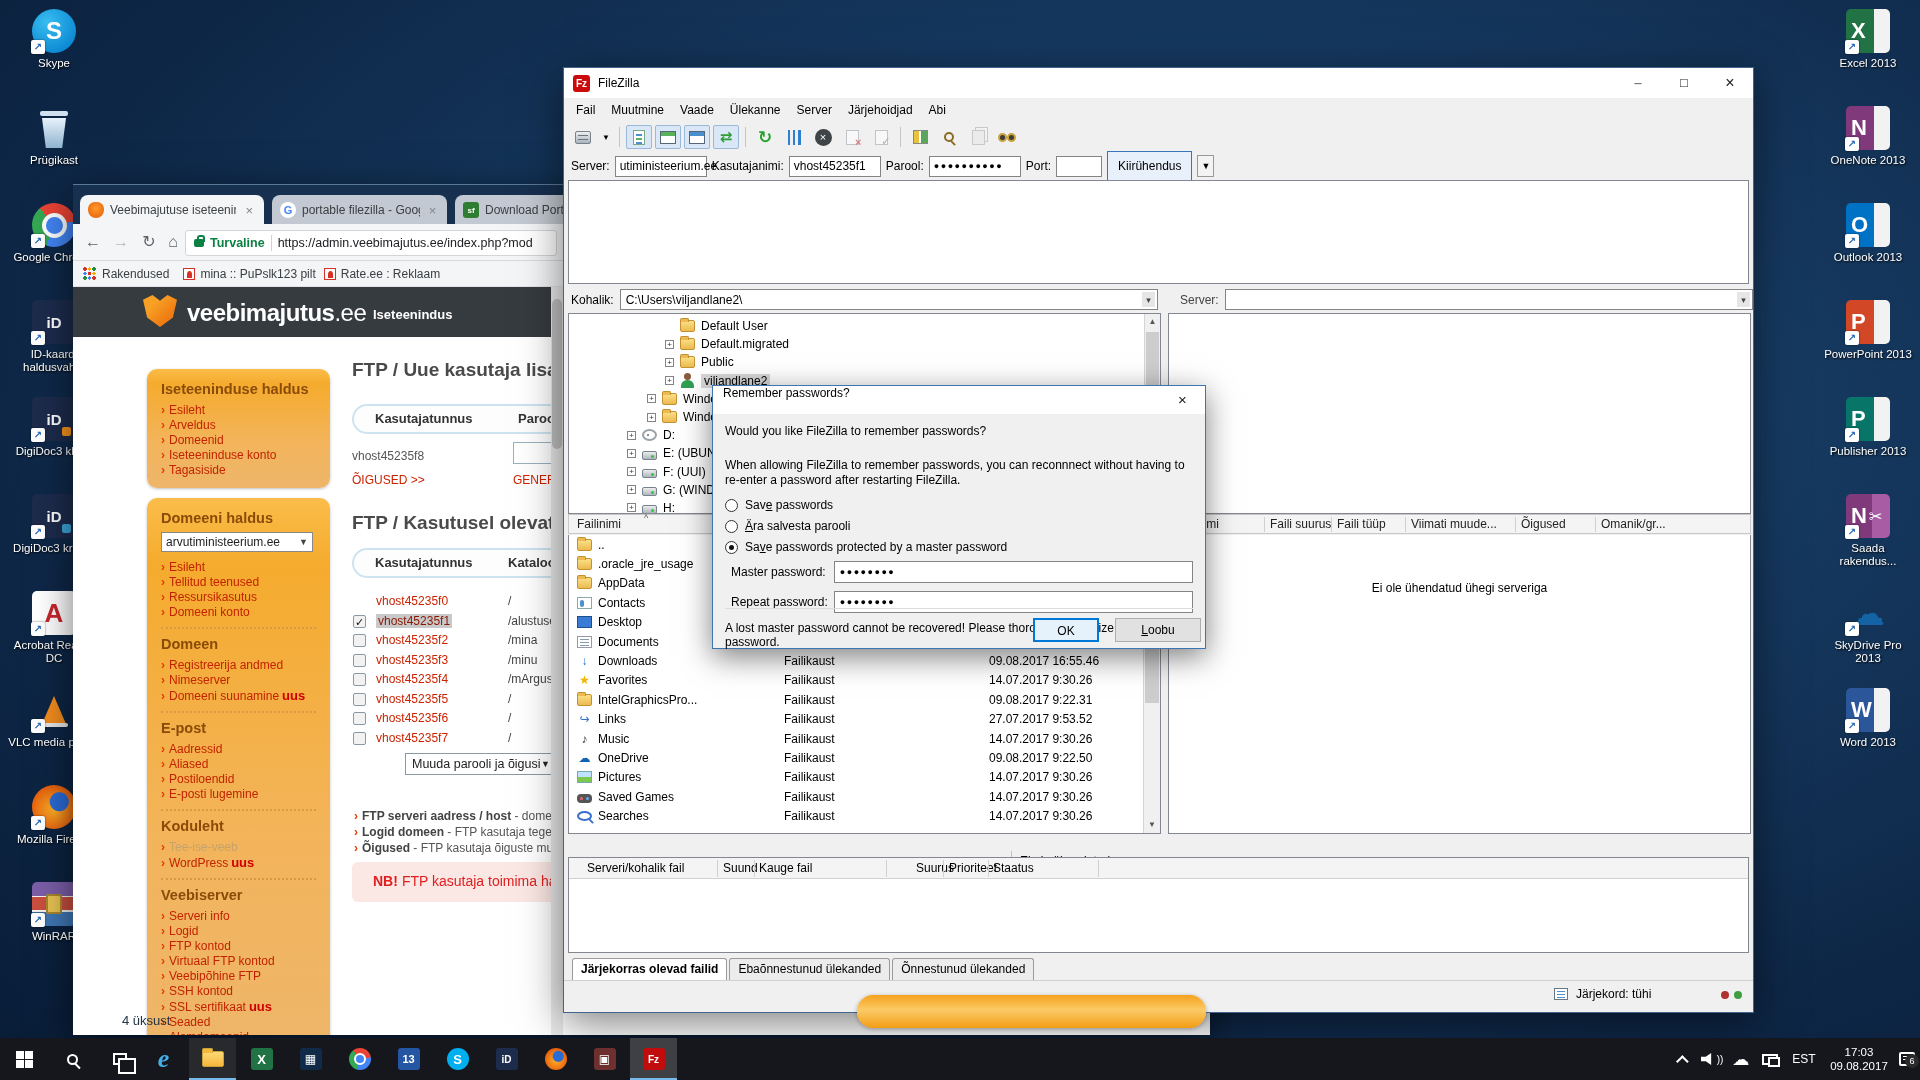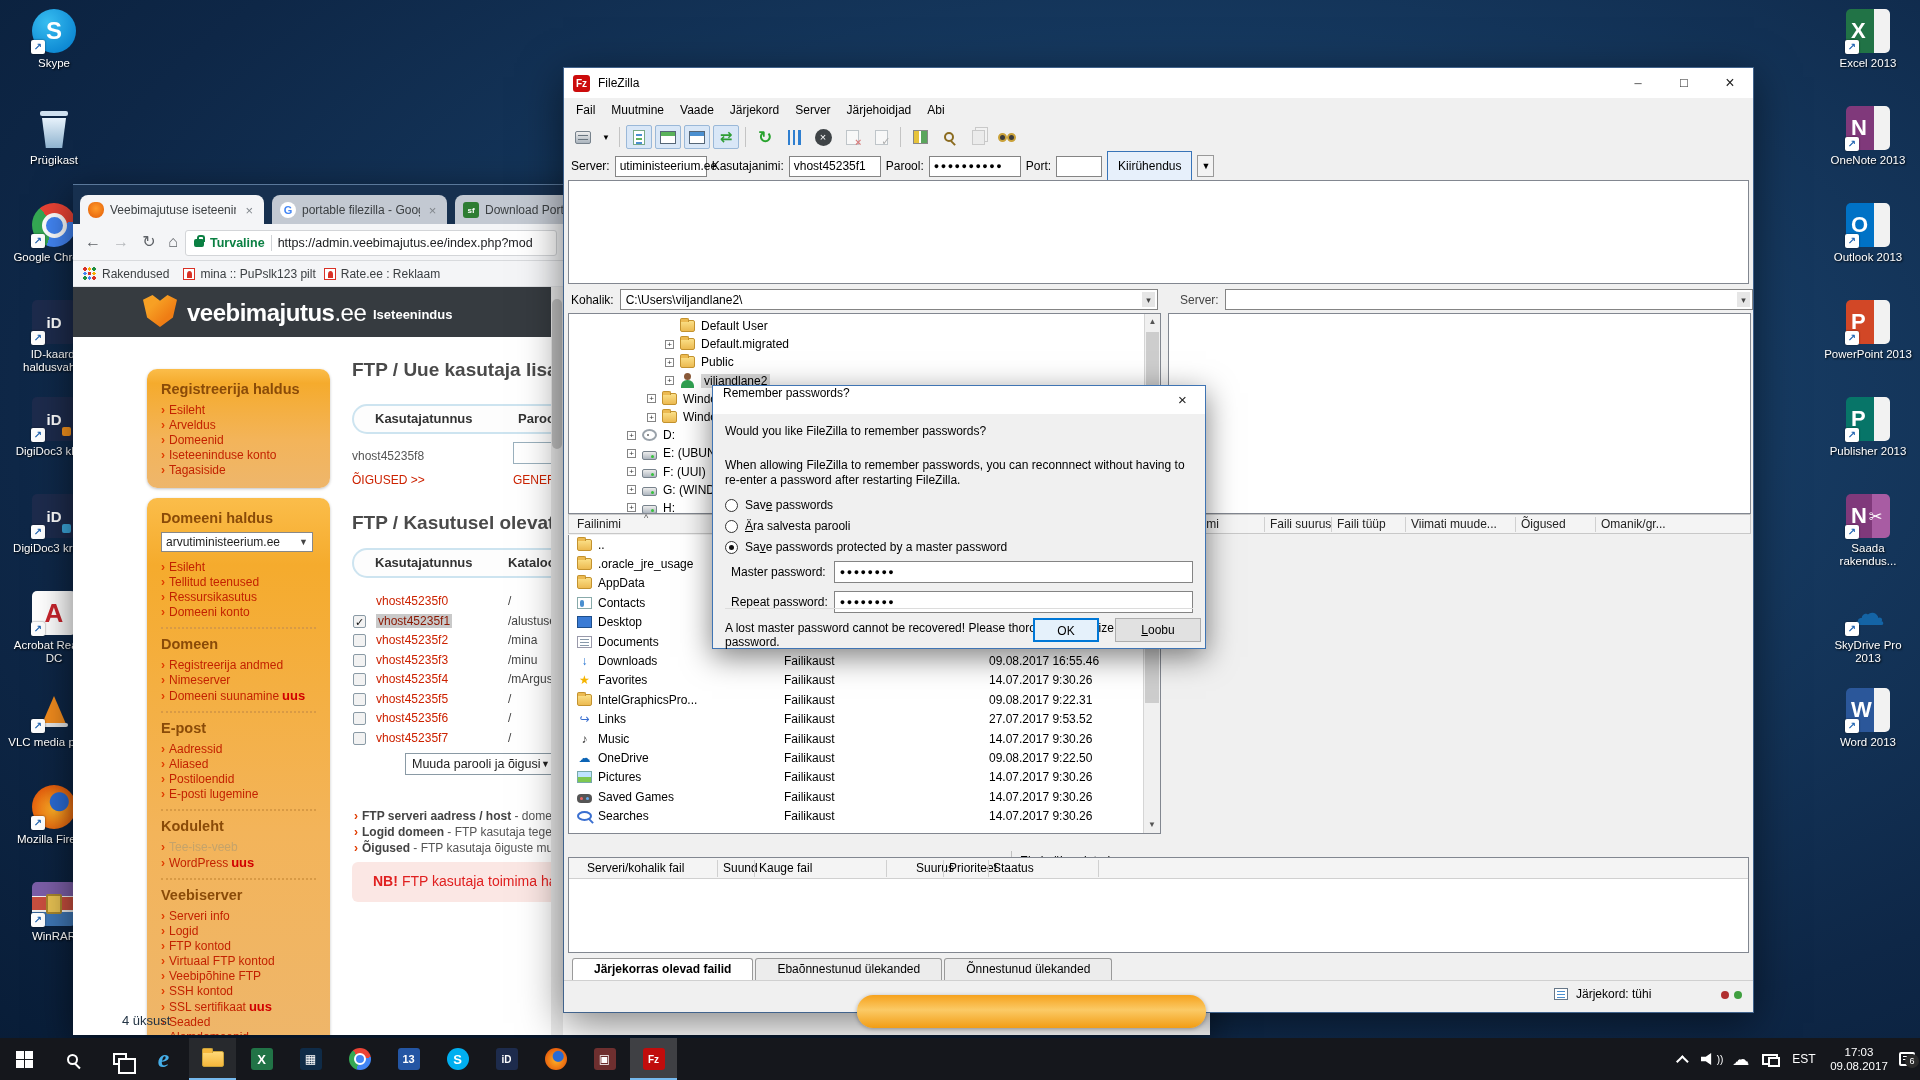--- a/index.html
+++ b/index.html
@@ -223,21 +223,21 @@
   .vscroll .th { position:absolute; left:1px; right:1px; top:18px; height:60px; background:#cdcdcd; }
   .fz-status { position:absolute; left:4px; right:4px; top:767px; height:21px; background:#f0f0f0; display:flex; align-items:center;margin-top:16px; }
   .fz-remote-tree { position:absolute; left:604px; top:245px; width:583px; height:201px; background:#fff; border:1px solid #828790; }
   .fz-remote-list { position:absolute; left:604px; top:467px; width:583px; height:299px; background:#fff; border:1px solid #828790; border-top:none; }
   .remote-empty { position:absolute; left:0; right:0; top:46px; text-align:center; font-size:12px; color:#000; }
   .fz-queue { position:absolute; left:4px; right:4px; top:789px; height:96px; background:#fff; border:1px solid #828790; }
   .qhead { position:absolute; left:0; right:0; top:0; height:21px; background:#f4f4f4; border-bottom:1px solid #d0d0d0; }
   .qcol { position:absolute; top:3px; font-size:12px; }
   .qdiv { position:absolute; top:2px; width:1px; height:17px; background:#d0d0d0; }
   .fz-qtabs { position:absolute; left:8px; top:890px; height:24px; display:flex; gap:2px; }
-  .qtab { padding:3px 21px; border:1px solid #9a9a9a; border-bottom:none; background:#ececec; border-radius:3px 3px 0 0; font-size:12px; }
+  .qtab { padding:3px 8px; border:1px solid #9a9a9a; border-bottom:none; background:#ececec; border-radius:3px 3px 0 0; font-size:12px; }
   .qtab.active { background:#fff; font-weight:bold; }
   .fz-sbar { position:absolute; left:0; right:0; bottom:4px; height:28px; background:#f0f0f0; border-top:1px solid #d0d0d0; }
   .q-ico { position:absolute; left:990px; top:7px; width:14px; height:12px; border:1px solid #678; background:#fff; }
   .q-ico::after { content:""; position:absolute; left:2px; top:2px; right:2px; height:1px; background:#4a8fd0; box-shadow:0 3px 0 #4a8fd0, 0 6px 0 #4a8fd0; }
   .q-txt { position:absolute; left:1012px; top:6px; font-size:12px; }
   .led { position:absolute; top:10px; width:8px; height:8px; border-radius:50%; }
   .led.r { left:1157px; background:#b03030; }
   .led.g { left:1170px; background:#3f9f3f; }
 
   
@@ -545,21 +545,21 @@
     <div id="page-notes" class="abs" style="left:281px; top:522px;">
         <div class="note" style="left:0;top:0px;position:absolute"><span class="arr">›</span><b>FTP serveri aadress / host</b><span> - domeeni</span></div>
         <div class="note" style="left:0;top:16px;position:absolute"><span class="arr">›</span><b>Logid domeen</b><span> - FTP kasutaja tegemisel</span></div>
         <div class="note" style="left:0;top:32px;position:absolute"><span class="arr">›</span><b>Õigused</b><span> - FTP kasutaja õiguste muutm</span></div>
       </div>
 
     <div class="nbbox" style="left:279px; top:575px; width:268px; height:40px;"></div>
     <div class="nbtxt" style="left:300px; top:586px;"><b>NB!</b><span>FTP kasutaja toimima hakka</span></div>
 
     <div id="sidebar-box1" class="sbox" style="top:82px;">
-      <div class="sbt">Registreerija haldus</div>
+      <div class="sbt">Iseteeninduse haldus</div>
     <div class="sbi"><span class="arr">›</span><span>Esileht</span></div>
         <div class="sbi"><span class="arr">›</span><span>Arveldus</span></div>
         <div class="sbi"><span class="arr">›</span><span>Domeenid</span></div>
         <div class="sbi"><span class="arr">›</span><span>Iseteeninduse konto</span></div>
         <div class="sbi"><span class="arr">›</span><span>Tagasiside</span></div>
       </div>
     <div id="sidebar-box2" class="sbox" style="top:211px;">
       <div class="sbt">Domeeni haldus</div>
       <div class="domsel">
           <span>arvutiministeerium.ee</span>
@@ -615,21 +615,21 @@
     <span class="wbtns">
       <span class="wbtn min"></span>
       <span class="wbtn max"></span>
       <span class="wbtn cls"></span>
     </span>
   </div>
   <div id="fz-menu" class="fz-menu">
       <span>Fail</span>
       <span>Muutmine</span>
       <span>Vaade</span>
-      <span>Järjekord</span>
+      <span>Ülekanne</span>
       <span>Server</span>
       <span>Järjehoidjad</span>
       <span>Abi</span>
     </div>
   <div class="fz-tool">
     <span class="tbtn">
         <span class="ic-server"></span>
       </span>
     <span class="tbtn" style="width:14px">
         <span style="font-size:8px">▼</span>
@@ -858,20 +858,23 @@
         <span class="ldate">14.07.2017 9:30.26</span>
       </div>
       <div class="lrow">
         <span class="fi search"></span>
         <span>Searches</span>
         <span class="ltype">Failikaust</span>
         <span class="ldate">14.07.2017 9:30.26</span>
       </div>
     </div>
   <div class="fz-remote-tree"></div>
+  <div class="fz-remote-list">
+    <div class="remote-empty">Ei ole ühendatud ühegi serveriga</div>
+  </div>
   <div class="fz-status">
     <span style="margin-left:6px">8 faili ja 16 kataloogi. Kogusuurus: 6 290 158 baiti</span>
     <span style="position:absolute; left:443px; top:0; bottom:0; width:1px; background:#c0c0c0;"></span>
     <span style="position:absolute; left:452px; top:3px;">Ei ole ühendatud.</span>
   </div>
   <div class="fz-queue">
       <div id="q-head" class="qhead">
         <span class="qcol" style="left:18px">Serveri/kohalik fail</span>
         <span class="qdiv" style="left:148px"></span>
         <span class="qcol" style="left:154px">Suund</span>

